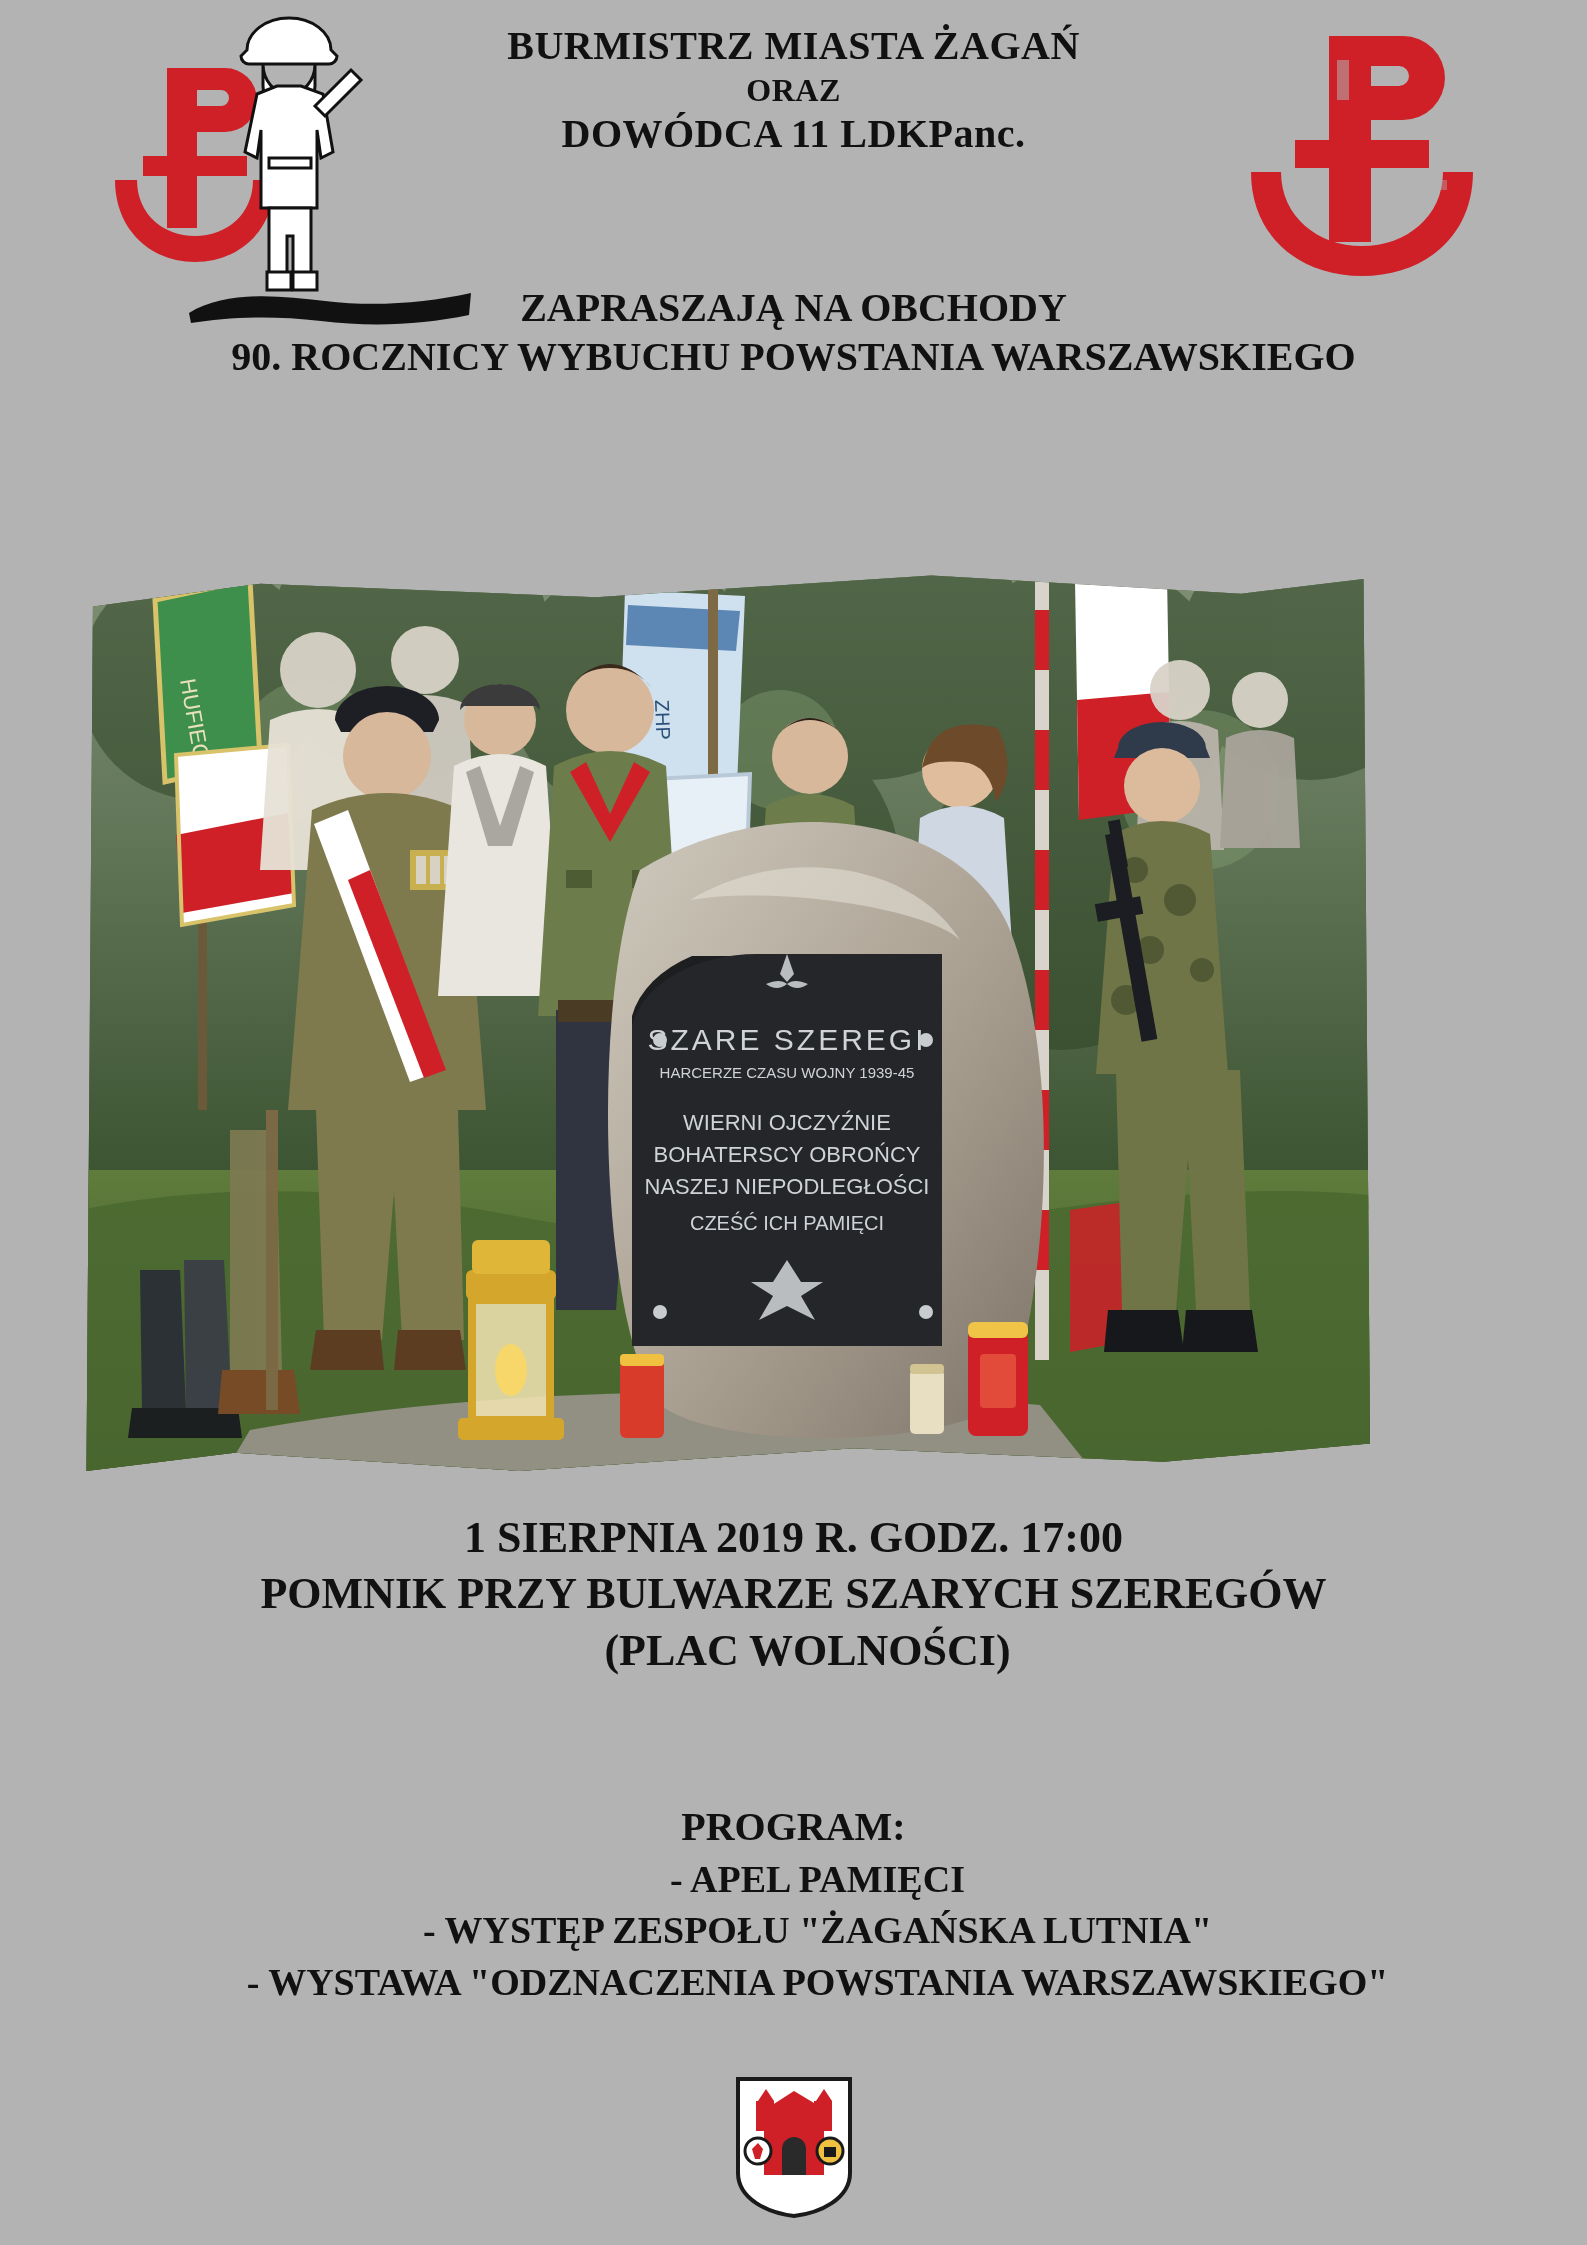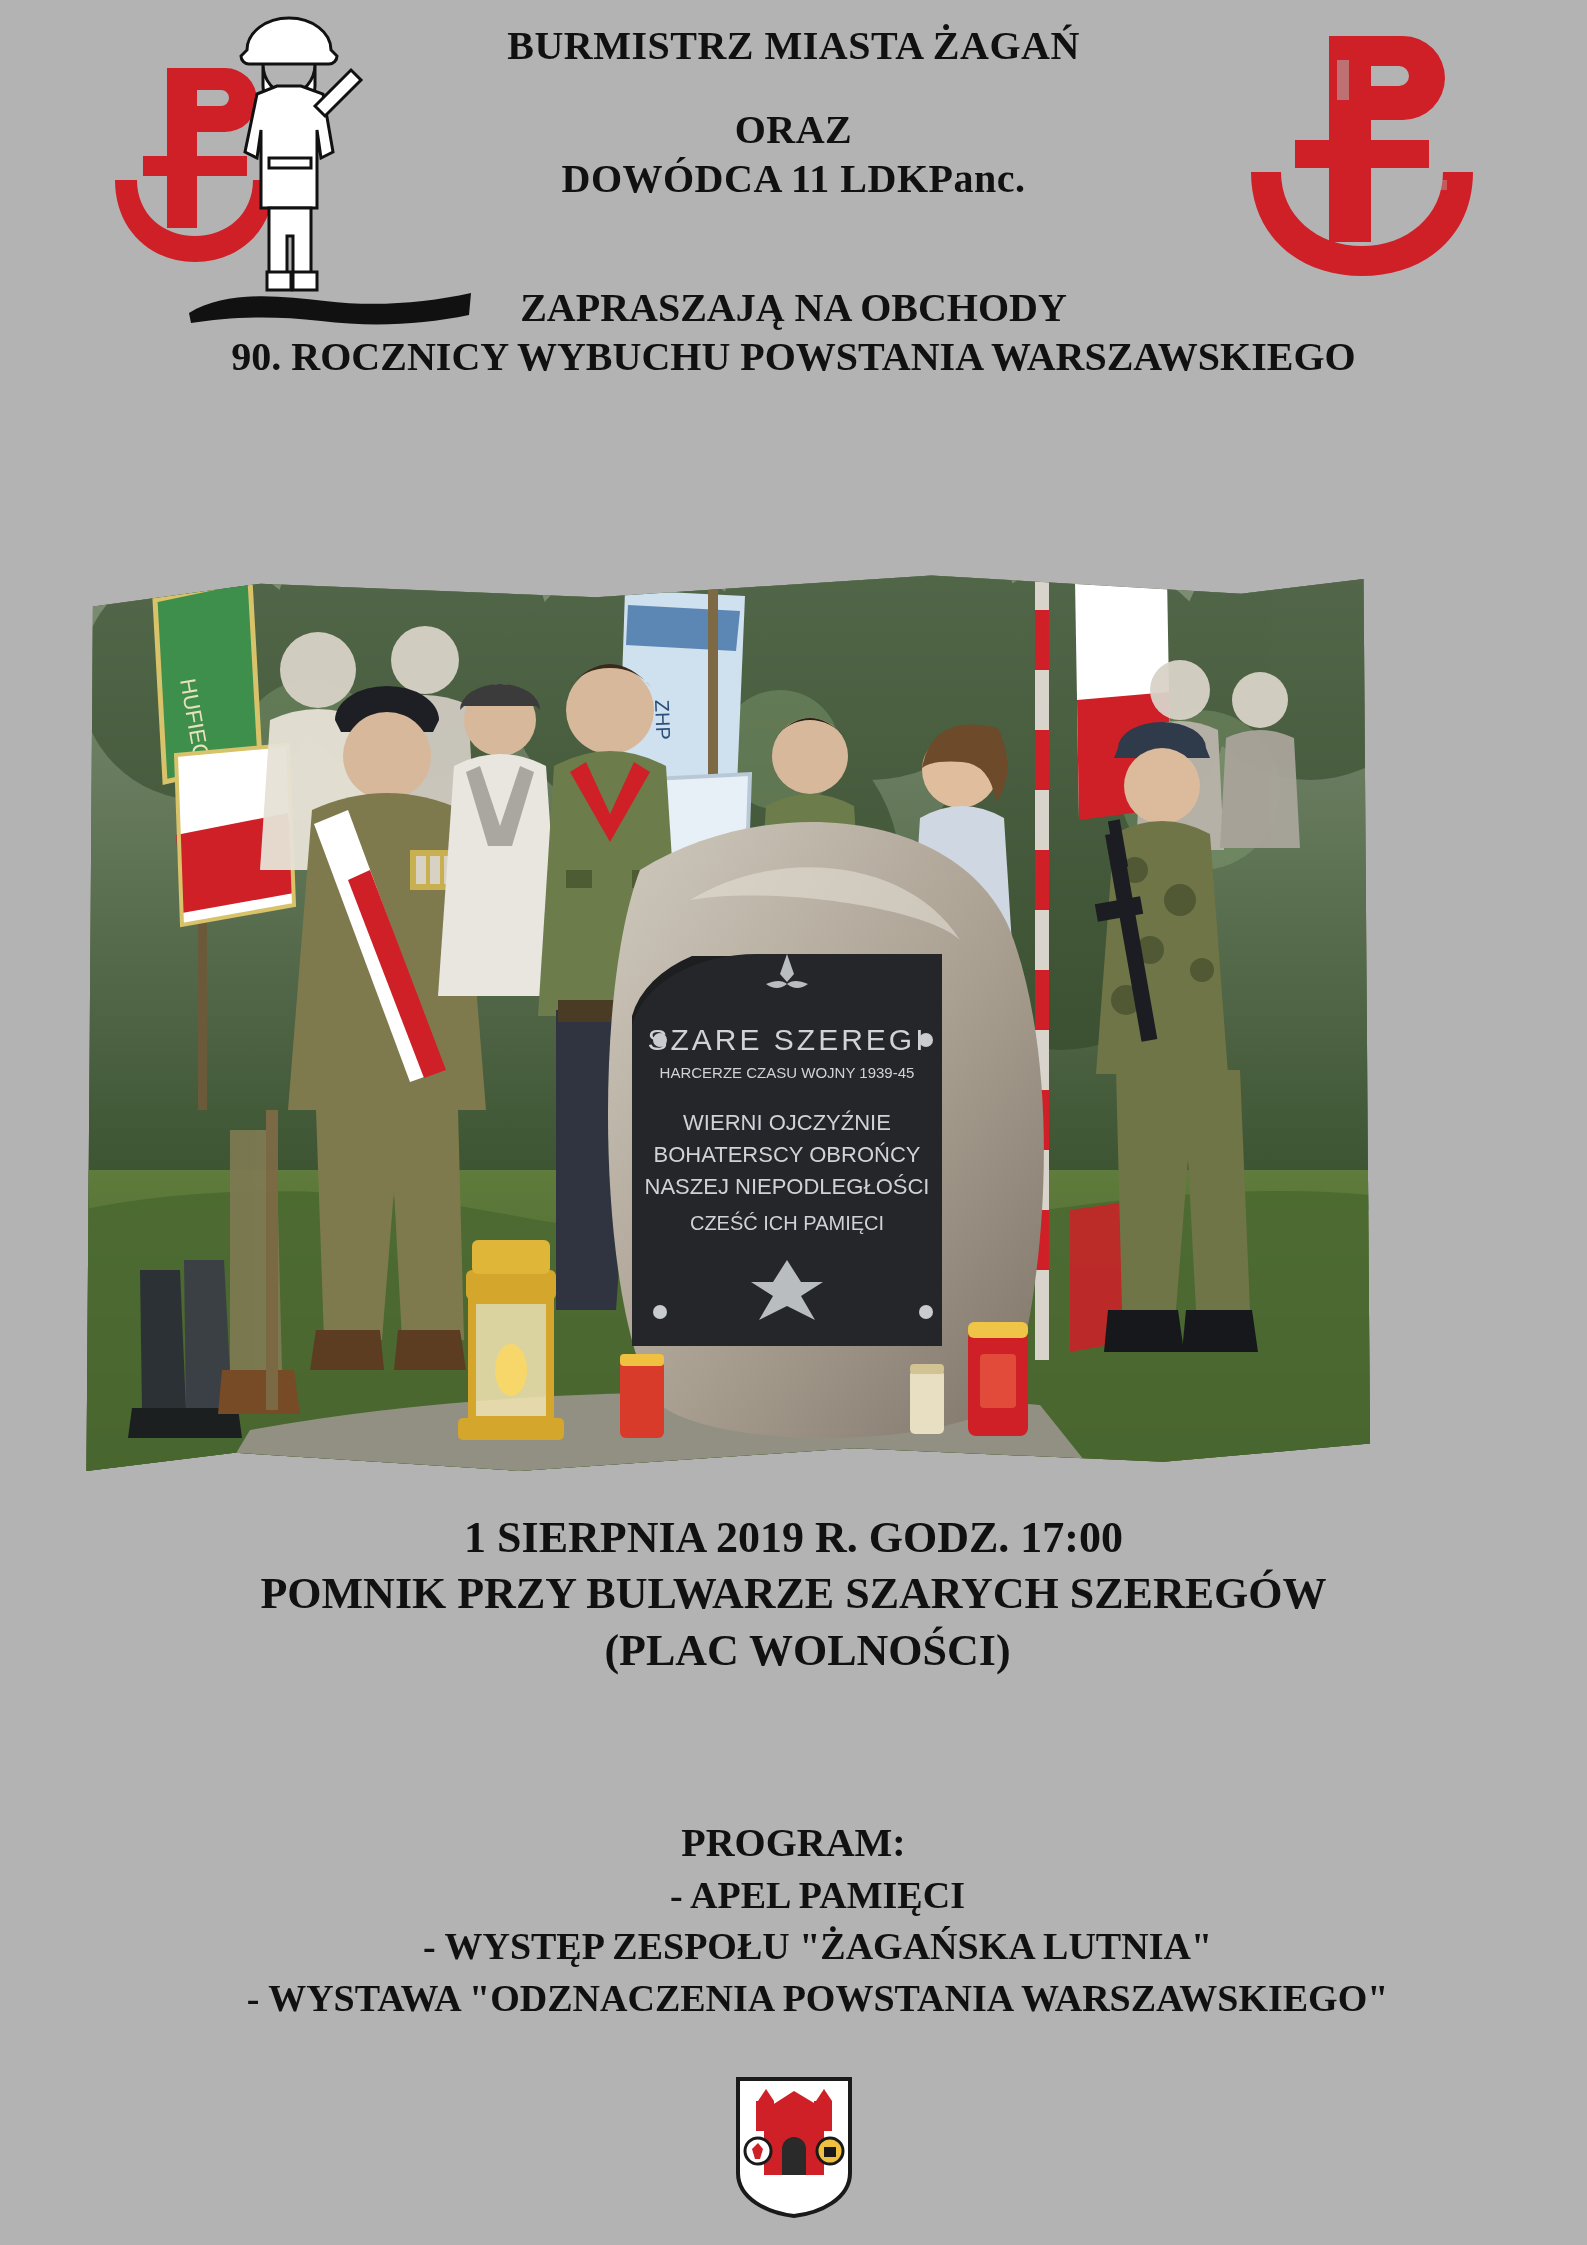--- a/index.html
+++ b/index.html
@@ -77,21 +77,21 @@
     right: 0;
     top: 22px;
     text-align: center;
   }
   .header-text .line {
     font-weight: bold;
     letter-spacing: 0.5px;
     line-height: 1.22;
   }
   .hl-1 { font-size: 40px; }
-  .hl-2 { font-size: 40px; margin-top: 35px; }
+  .hl-2 { font-size: 32px; }
   .hl-3 { font-size: 40px; }
 
   .subhead {
     position: absolute;
     left: 0;
     right: 0;
     top: 284px;
     text-align: center;
   }
   .subhead .line {
@@ -142,21 +142,20 @@
     position: absolute;
     left: 0;
     right: 0;
     top: 1800px;
     text-align: center;
   }
   .program .heading {
     font-weight: bold;
     font-size: 40px;
     line-height: 1.35;
-    margin-top: 16px;
   }
   .program .item {
     font-weight: bold;
     font-size: 38px;
     line-height: 1.35;
     padding-left: 48px;
   }
 
   
   .crest {

